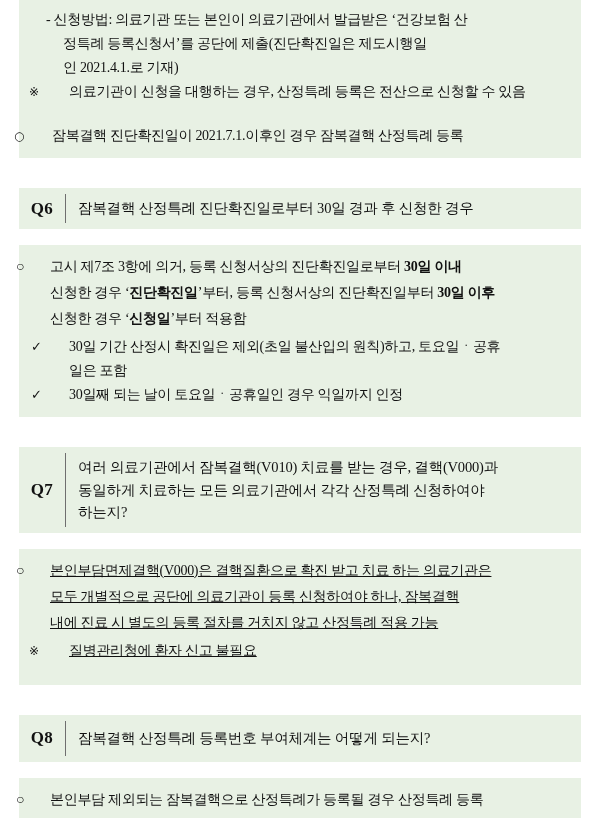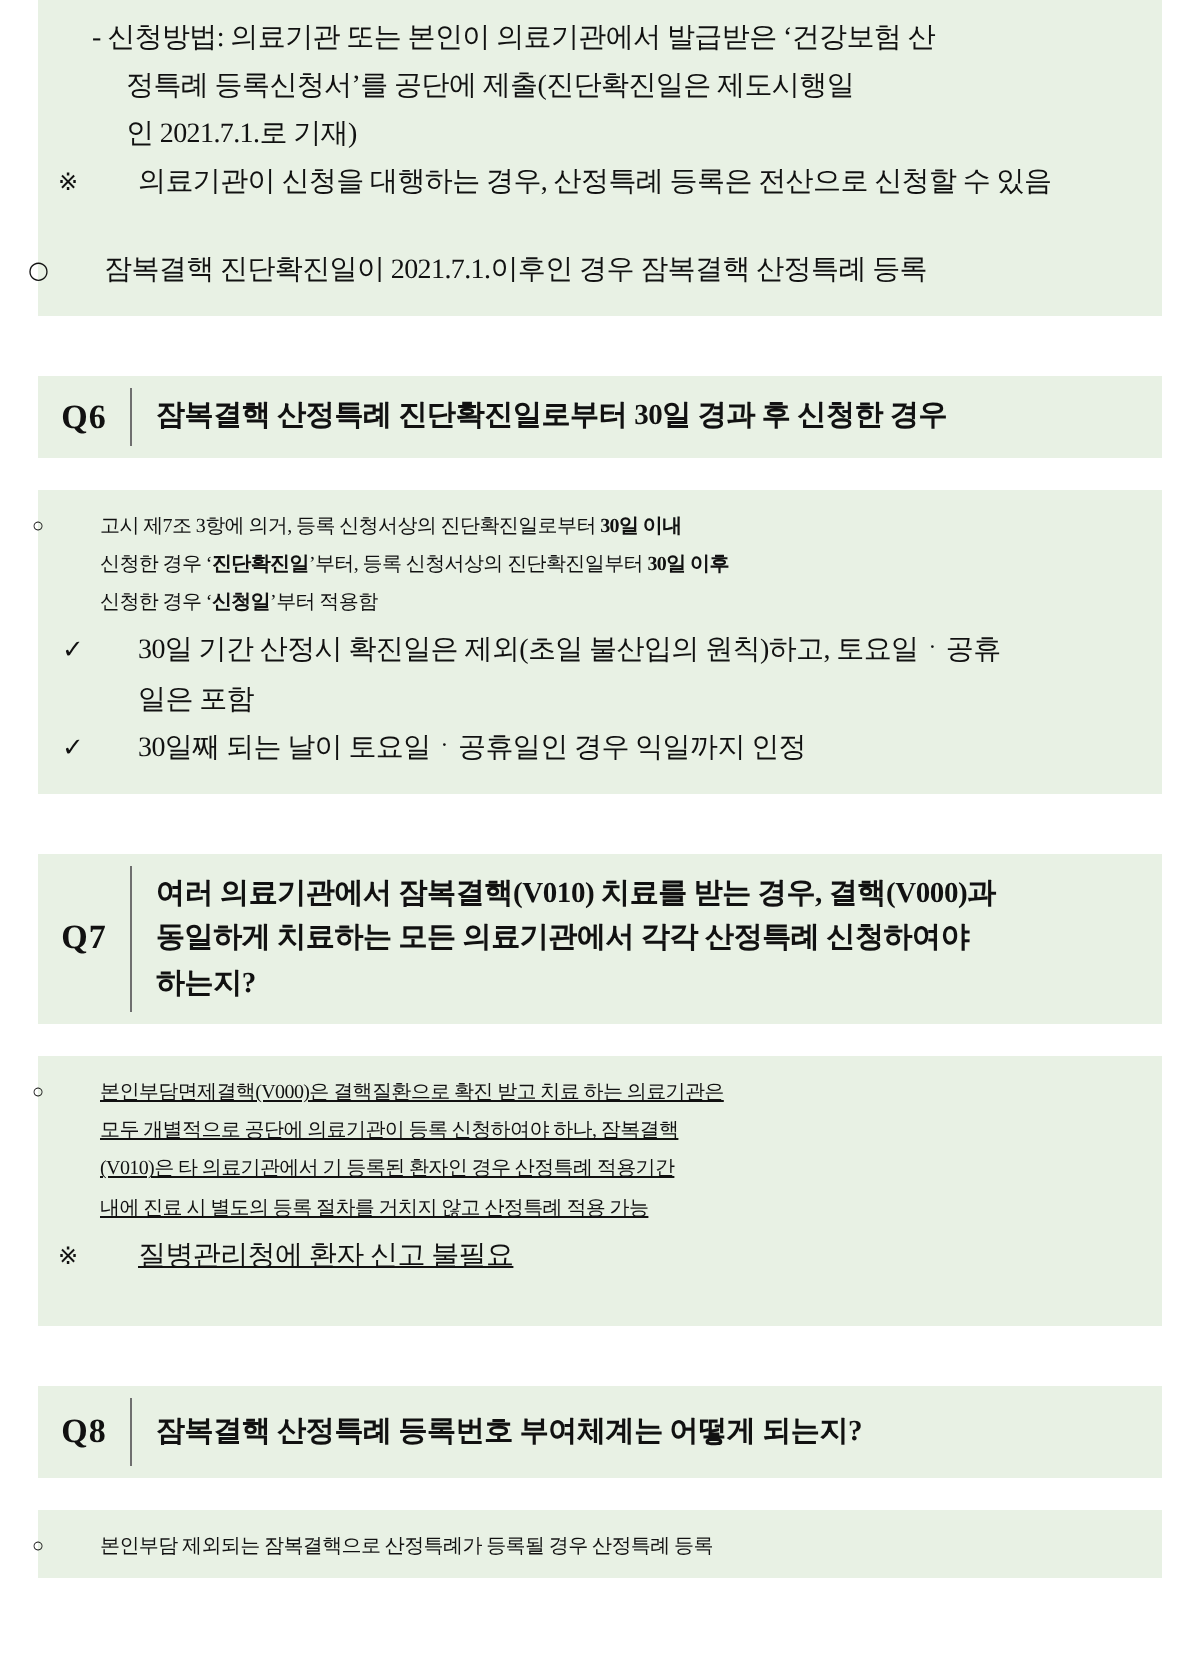--- a/index.html
+++ b/index.html
@@ -54,29 +54,29 @@
     color: #111;
   }
   .qdivider {
     width: 1px;
     background: #6f6f6f;
     margin: 6px 0;
   }
   .qtext {
     flex: 1;
     padding: 9px 24px 9px 12px;
-    font-weight: bold;
+    font-weight: normal;
     font-size: 14.5px;
     line-height: 1.55;
     letter-spacing: -0.2px;
   }
 
   
   .para {
-    font-size: 10px;
+    font-size: 14px;
     line-height: 1.72;
     letter-spacing: -0.3px;
     margin: 0 0 2px 0;
     position: relative;
     text-align: justify;
   }
   .para .marker {
     display: inline-block;
     width: 17px;
   }
@@ -159,21 +159,21 @@
 <body>
 
 <div class="page">
 
   <div class="block top-block">
     <p class="dash-line">
       <span>-</span>
       <span>신청방법: 의료기관 또는 본인이 의료기관에서 발급받은 ‘건강보험 산</span>
     </p>
     <p class="cont-line">정특례 등록신청서’를 공단에 제출(진단확진일은 제도시행일</p>
-    <p class="cont-line">인 2021.7.1.로 기재)</p>
+    <p class="cont-line">인 2021.4.1.로 기재)</p>
     <p class="note-line">
       <span class="mk">※</span><span>의료기관이 신청을 대행하는 경우, 산정특례 등록은 전산으로 신청할 수 있음</span>
     </p>
     <p class="circle-line" style="margin-top:20px;">
       <span class="mk">○</span><span>잠복결핵 진단확진일이 2021.7.1.이후인 경우 잠복결핵 산정특례 등록</span>
     </p>
   </div>
 
   <div class="gap-xl"></div>
 
@@ -218,21 +218,20 @@
     </div>
   </div>
 
   <div class="gap-md"></div>
 
   <div class="block answer" style="padding-bottom:22px;text-decoration:underline;">
     <p class="para hang">
       <span class="marker">○</span><span>본인부담면제결핵(V000)은 결핵질환으로 확진 받고 치료 하는 의료기관은</span>
     </p>
     <p class="para indent-sub">모두 개별적으로 공단에 의료기관이 등록 신청하여야 하나, 잠복결핵</p>
-    <p class="para indent-sub">(V010)은 타 의료기관에서 기 등록된 환자인 경우 산정특례 적용기간</p>
     <p class="para indent-sub">내에 진료 시 별도의 등록 절차를 거치지 않고 산정특례 적용 가능</p>
     <p class="note-line" style="margin-top:4px;">
       <span class="mk">※</span><span>질병관리청에 환자 신고 불필요</span>
     </p>
   </div>
 
   <div class="gap-xl"></div>
 
   <div class="qblock">
     <div class="qlabel">Q8</div>

